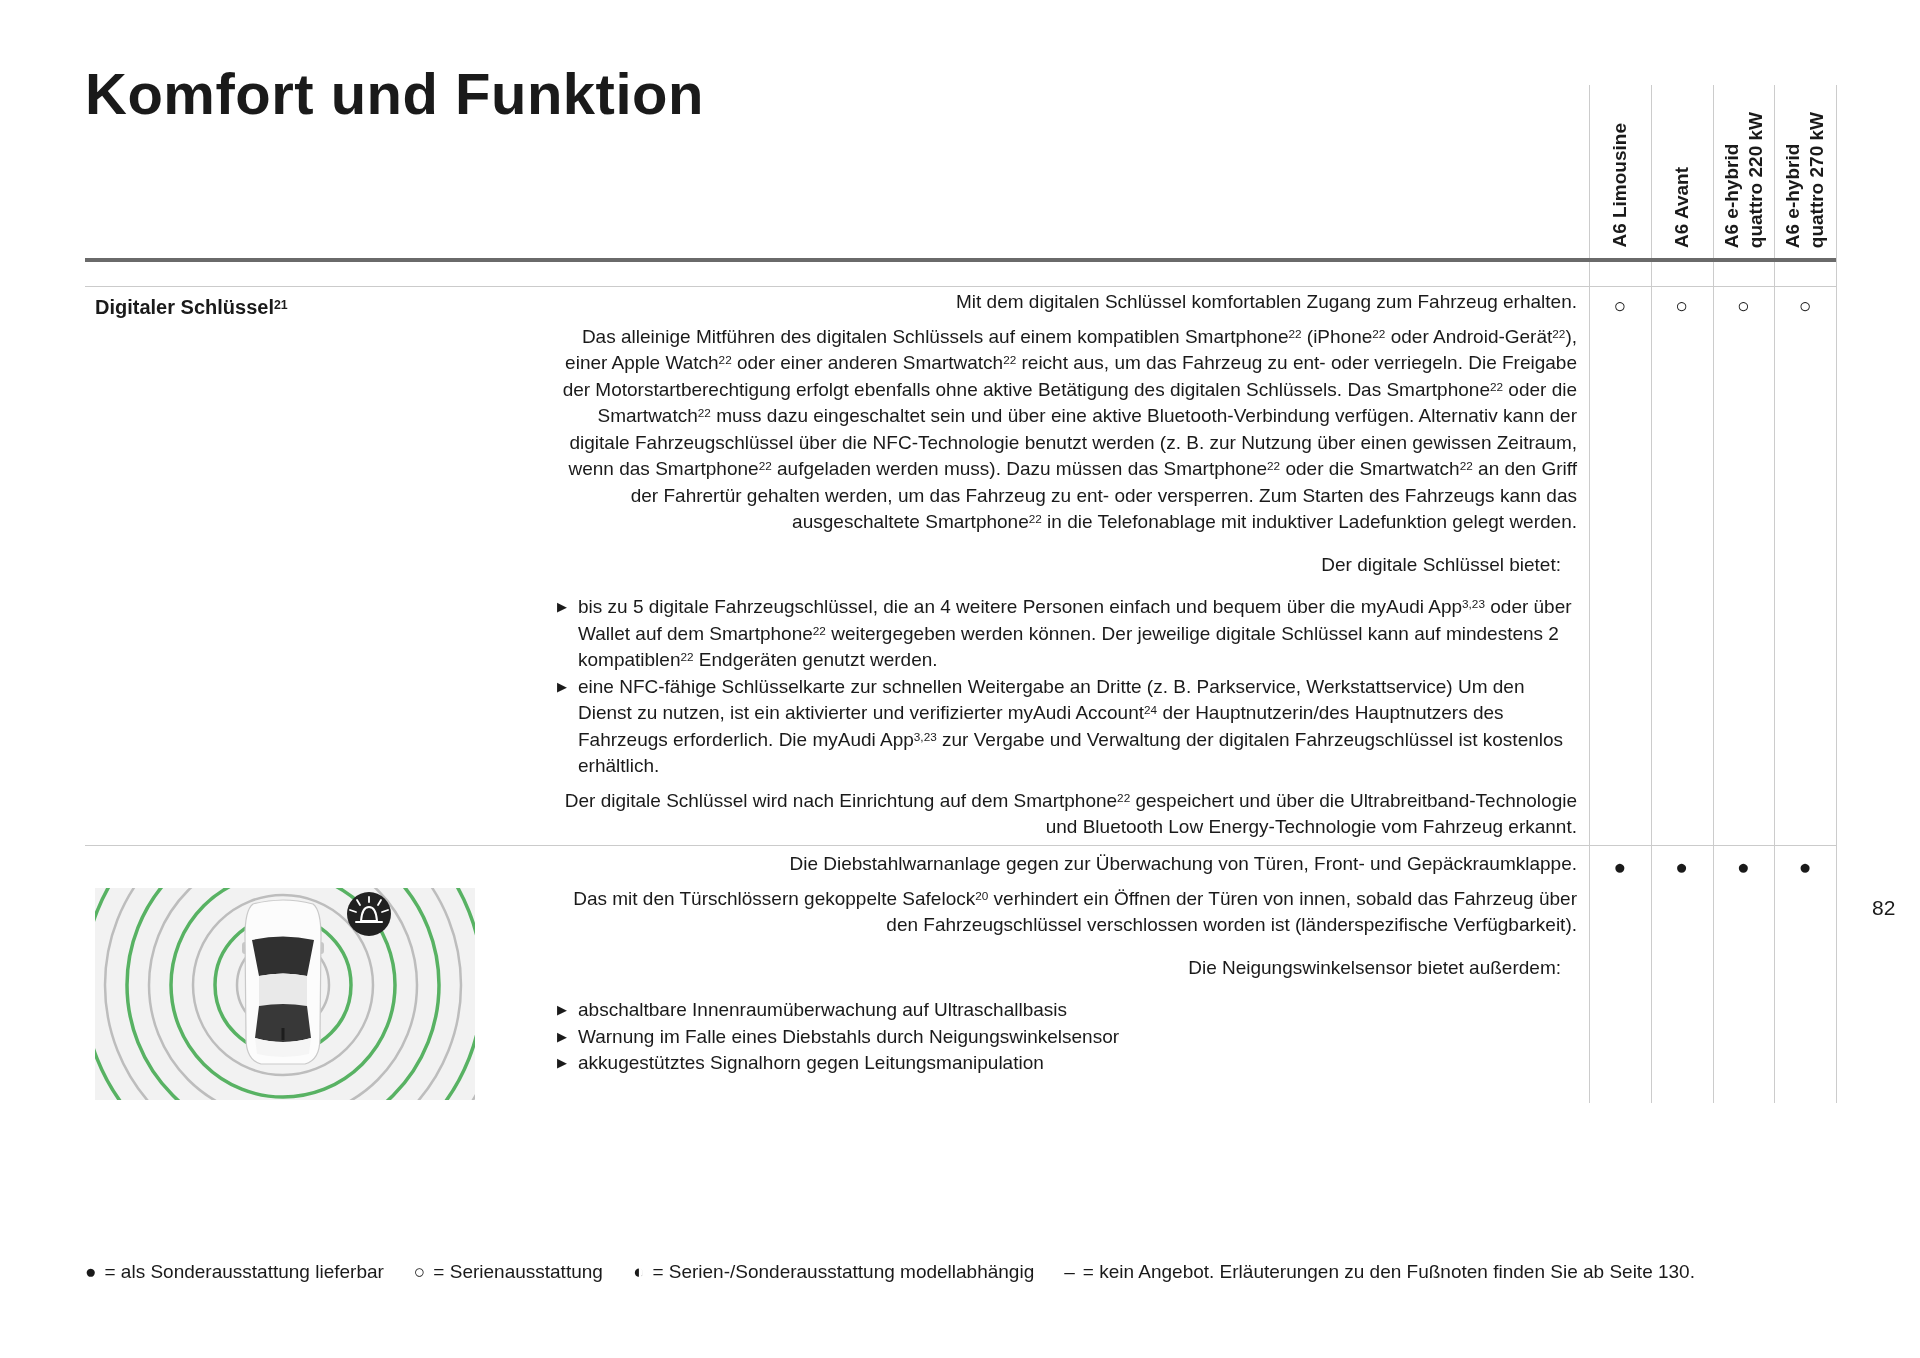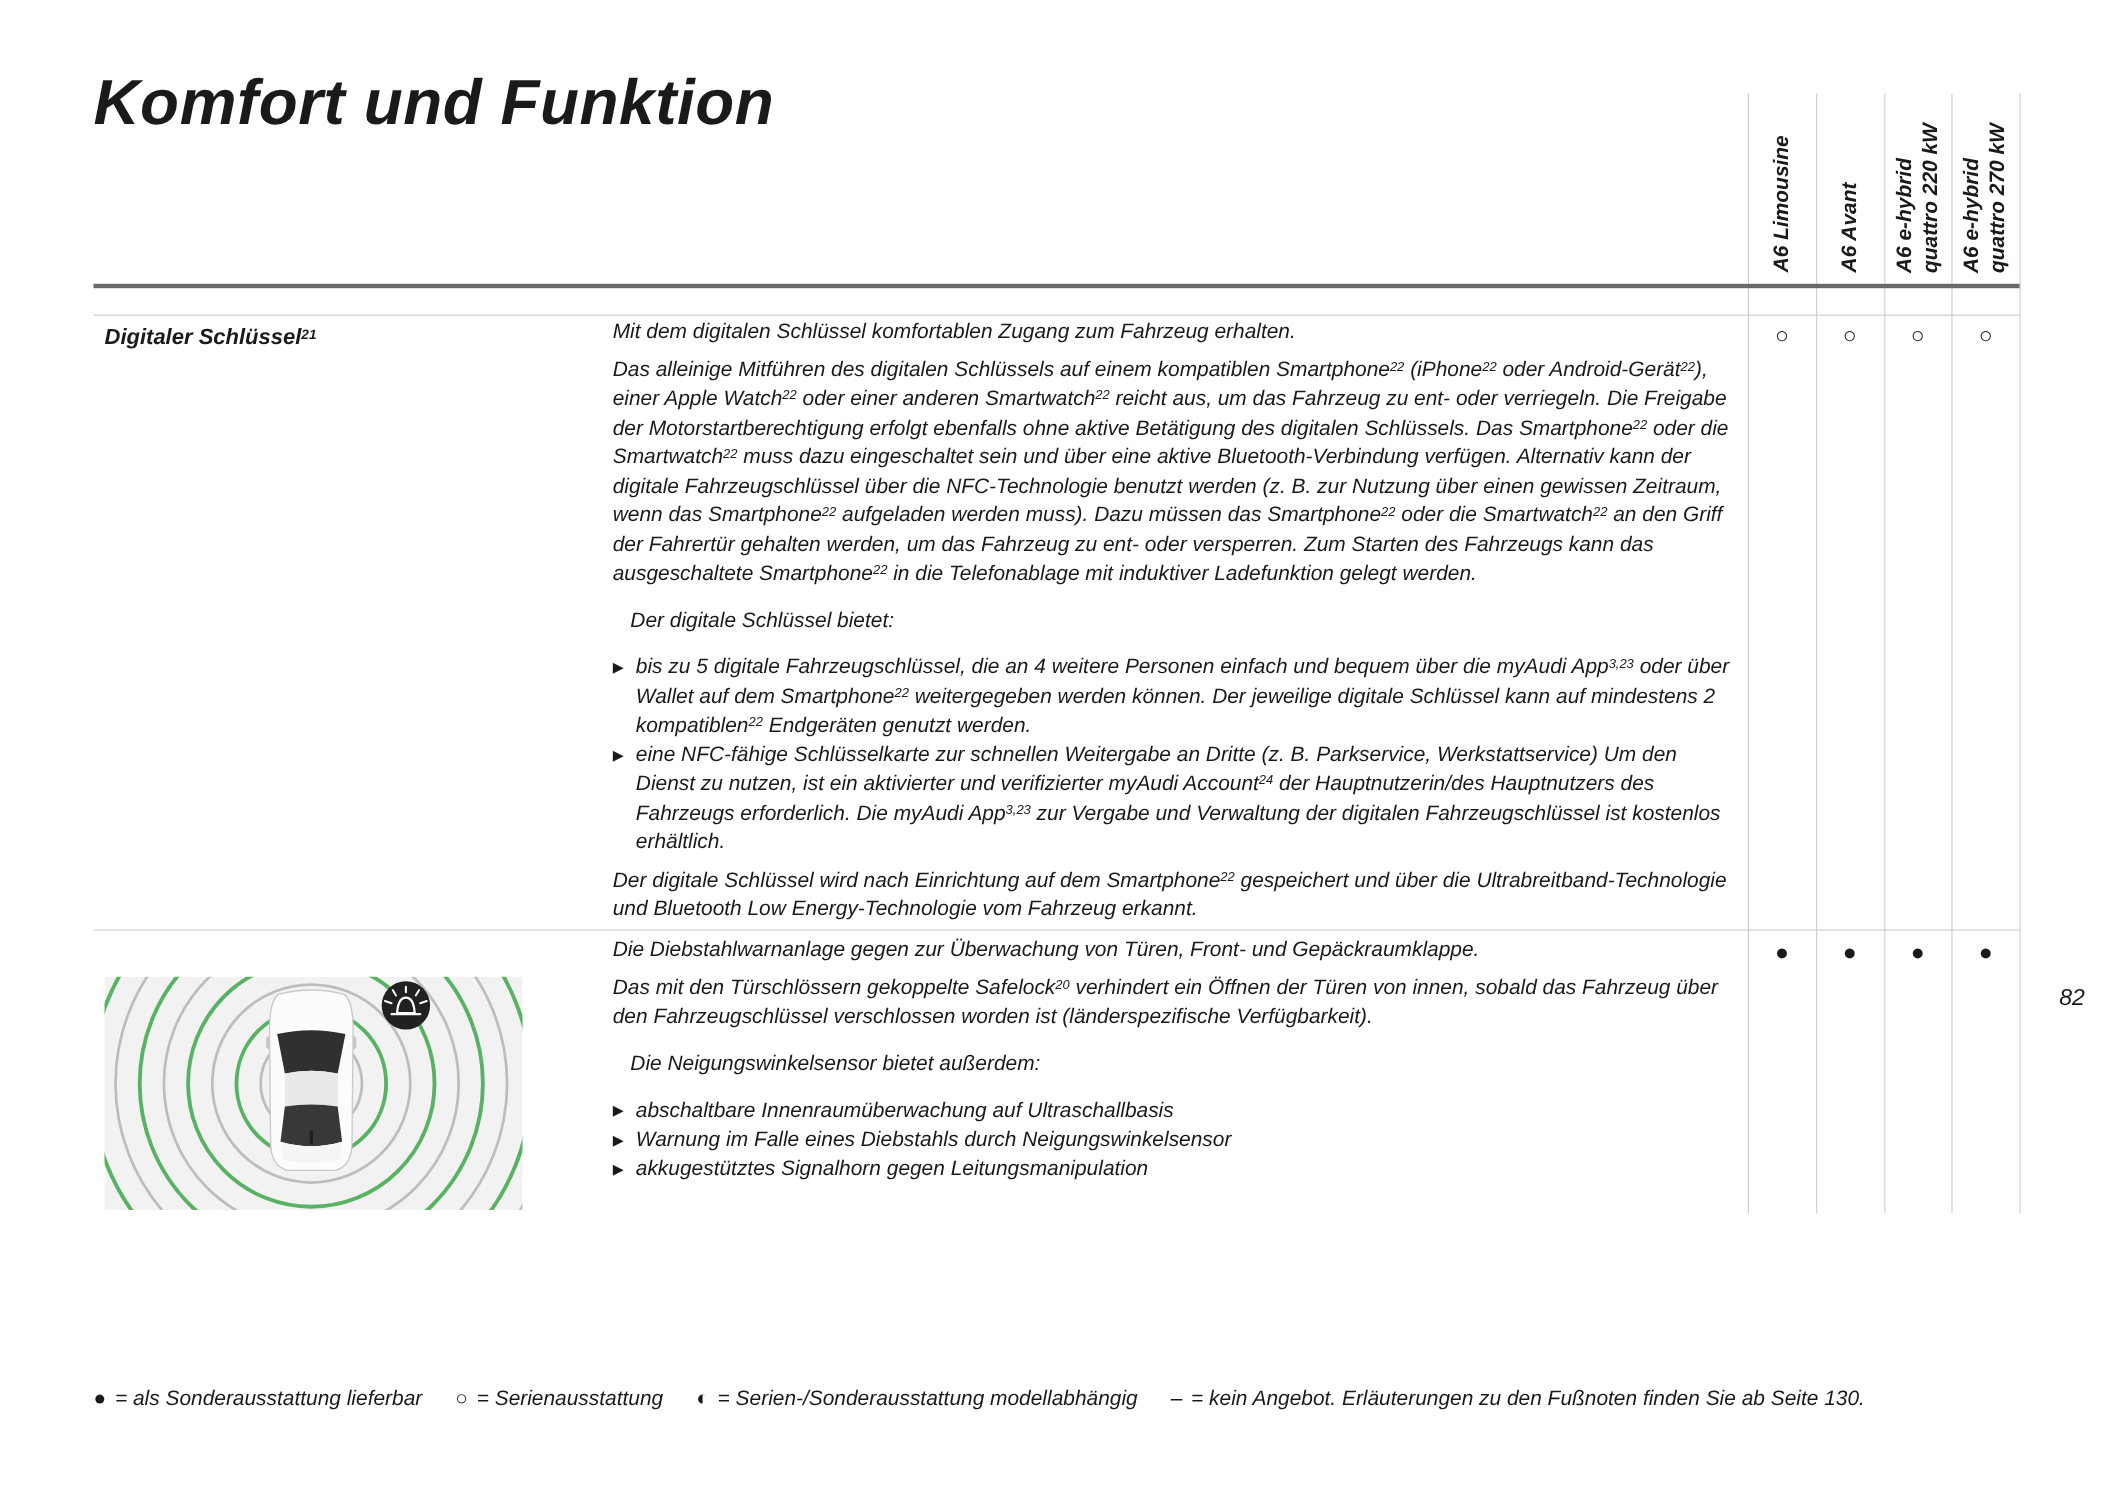--- a/index.html
+++ b/index.html
@@ -1,17 +1,17 @@
 <!DOCTYPE html>
 <html><head>
 <meta charset="utf-8">
 <style>
   html,body{margin:0;padding:0;background:#fff;}
   .page{position:relative;width:1920px;height:1358px;background:#ffffff;overflow:hidden;
-        font-family:"Liberation Sans","DejaVu Sans",sans-serif;color:#1a1a1a;font-style:italic;}
+        font-family:"Liberation Sans","DejaVu Sans",sans-serif;color:#1a1a1a;}
 
   .title{position:absolute;left:85px;top:60px;font-size:58px;font-weight:700;letter-spacing:.5px;}
 
   
   .vline{position:absolute;top:85px;width:1px;height:1018px;background:#cccccc;}
   .rule{position:absolute;left:85px;width:1751px;}
   .rule.thick{top:258px;height:4px;background:#6a6a6a;}
   .rule.thin1{top:286px;height:1px;background:#cbcbcb;}
   .rule.thin2{top:845px;height:1px;background:#cbcbcb;}
 
@@ -20,21 +20,21 @@
   .colh{flex:1;display:flex;align-items:flex-end;justify-content:center;padding-bottom:10px;box-sizing:border-box;}
   .colh span{writing-mode:vertical-rl;transform:rotate(180deg);font-weight:700;font-size:19px;
              line-height:1.25;white-space:pre-line;}
 
   
   .feature{position:absolute;left:95px;font-weight:700;font-size:20px;}
   .f1{top:296px;} .f2{top:886px;}
 
   .textcol{position:absolute;left:557px;width:1020px;font-size:19px;line-height:26.5px;}
   .t1{top:289px;} .t2{top:851px;}
-  .textcol p{margin:0 0 8px 0;}
+  .textcol p{margin:0 0 8px 0;text-align:right;}
   .textcol p.intro{margin:16px;}
   ul.feat{list-style:none;margin:0 0 8px 0;padding:0;}
   ul.feat li{display:flex;}
   .bmark{flex:0 0 21px;width:21px;font-size:13px;line-height:26.5px;}
   sup{font-size:62%;line-height:0;vertical-align:baseline;position:relative;top:-0.42em;}
 
   
   .symrow{position:absolute;left:1589px;width:247px;display:flex;}
   .symrow span{flex:1;text-align:center;font-size:21px;line-height:24px;}
   .s1{top:294px;} .s2{top:855px;}

